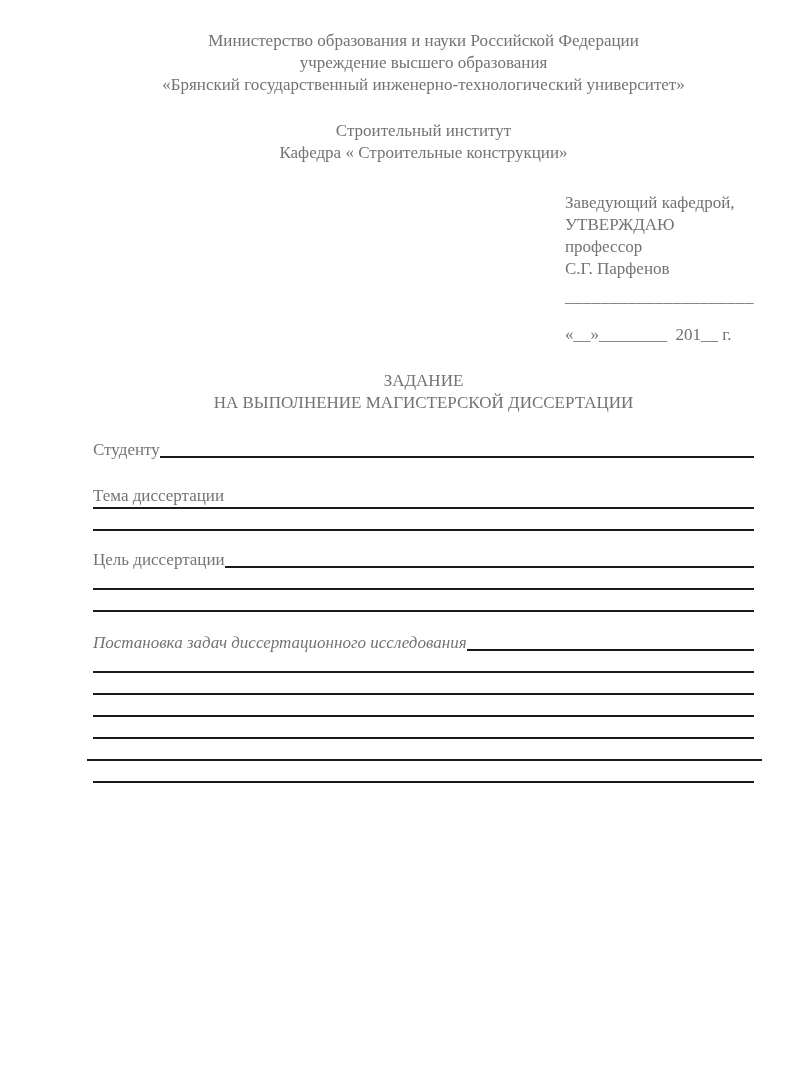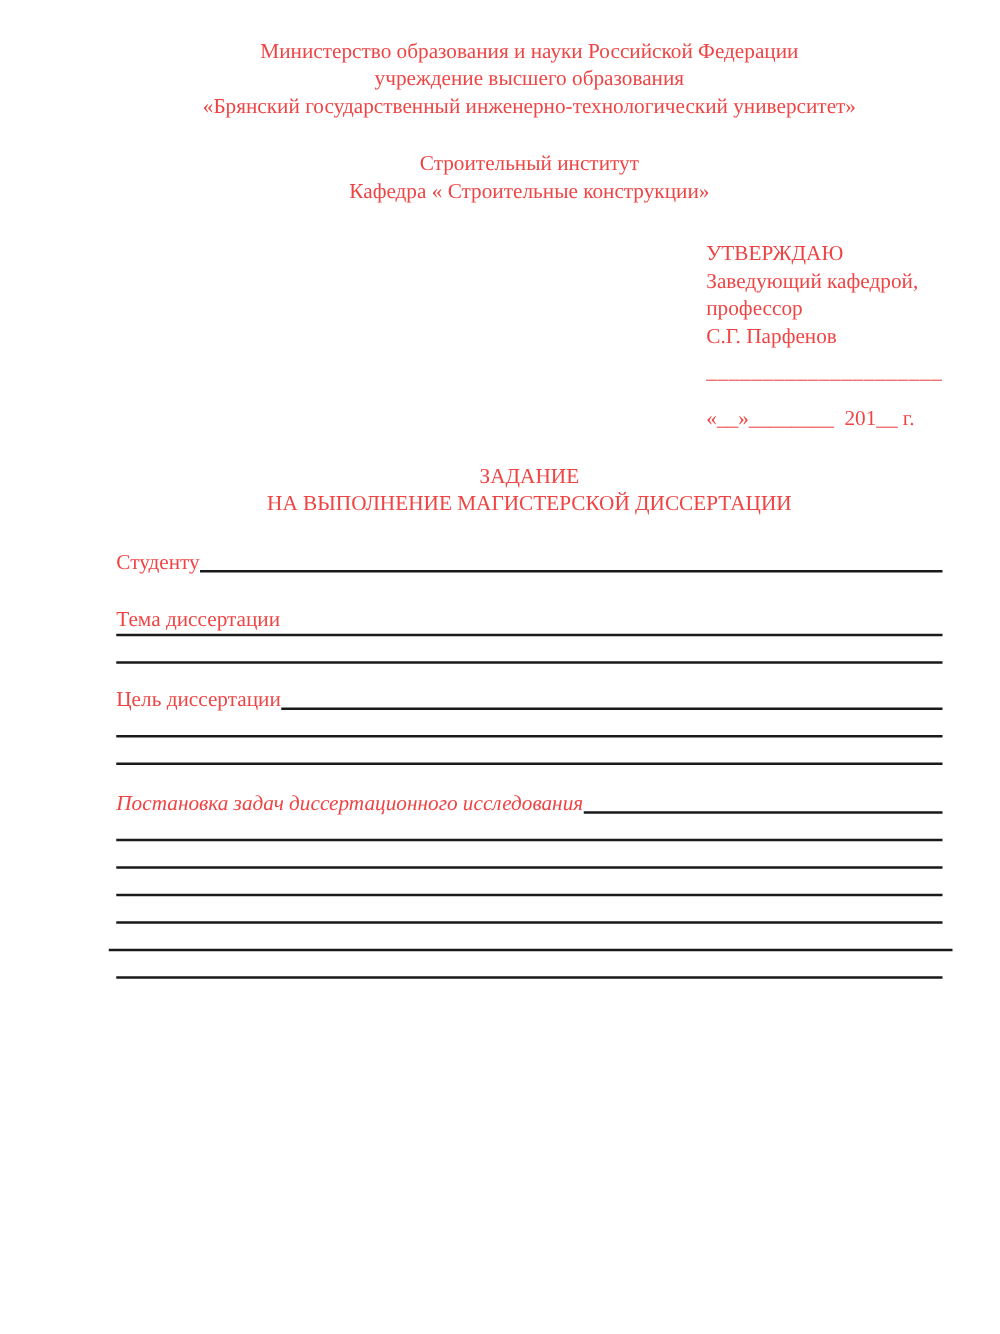--- a/index.html
+++ b/index.html
@@ -5,21 +5,21 @@
   html, body {
     margin: 0; padding: 0;
     background: #ffffff;
   }
   .page {
     position: relative;
     width: 800px; height: 1067px;
     box-sizing: border-box;
     padding: 30px 46px 0 93px;
     background: #ffffff;
-    color: #ef4444;
+    color: #737373;
     font-family: "Liberation Serif", "DejaVu Serif", serif;
     font-size: 17px;
     line-height: 22px;
     overflow: hidden;
   }
   .center { text-align: center; }
   .institute-block { margin-top: 24px; }
   .approval-block {
     margin-top: 28px;
     margin-left: 472px;
@@ -58,22 +58,22 @@
     <div>учреждение высшего образования</div>
     <div>«Брянский государственный инженерно-технологический университет»</div>
   </div>
 
   <div class="center institute-block">
     <div>Строительный институт</div>
     <div>Кафедра « Строительные конструкции»</div>
   </div>
 
   <div class="approval-block">
+    <div>Заведующий кафедрой,</div>
     <div>УТВЕРЖДАЮ</div>
-    <div>Заведующий кафедрой,</div>
     <div>профессор</div>
     <div>С.Г. Парфенов</div>
     <div class="sig">_____________________</div>
     <div class="date">«__»________  201__ г.</div>
   </div>
 
   <div class="center doc-title">
     <div>ЗАДАНИЕ</div>
     <div>НА ВЫПОЛНЕНИЕ МАГИСТЕРСКОЙ ДИССЕРТАЦИИ</div>
   </div>

